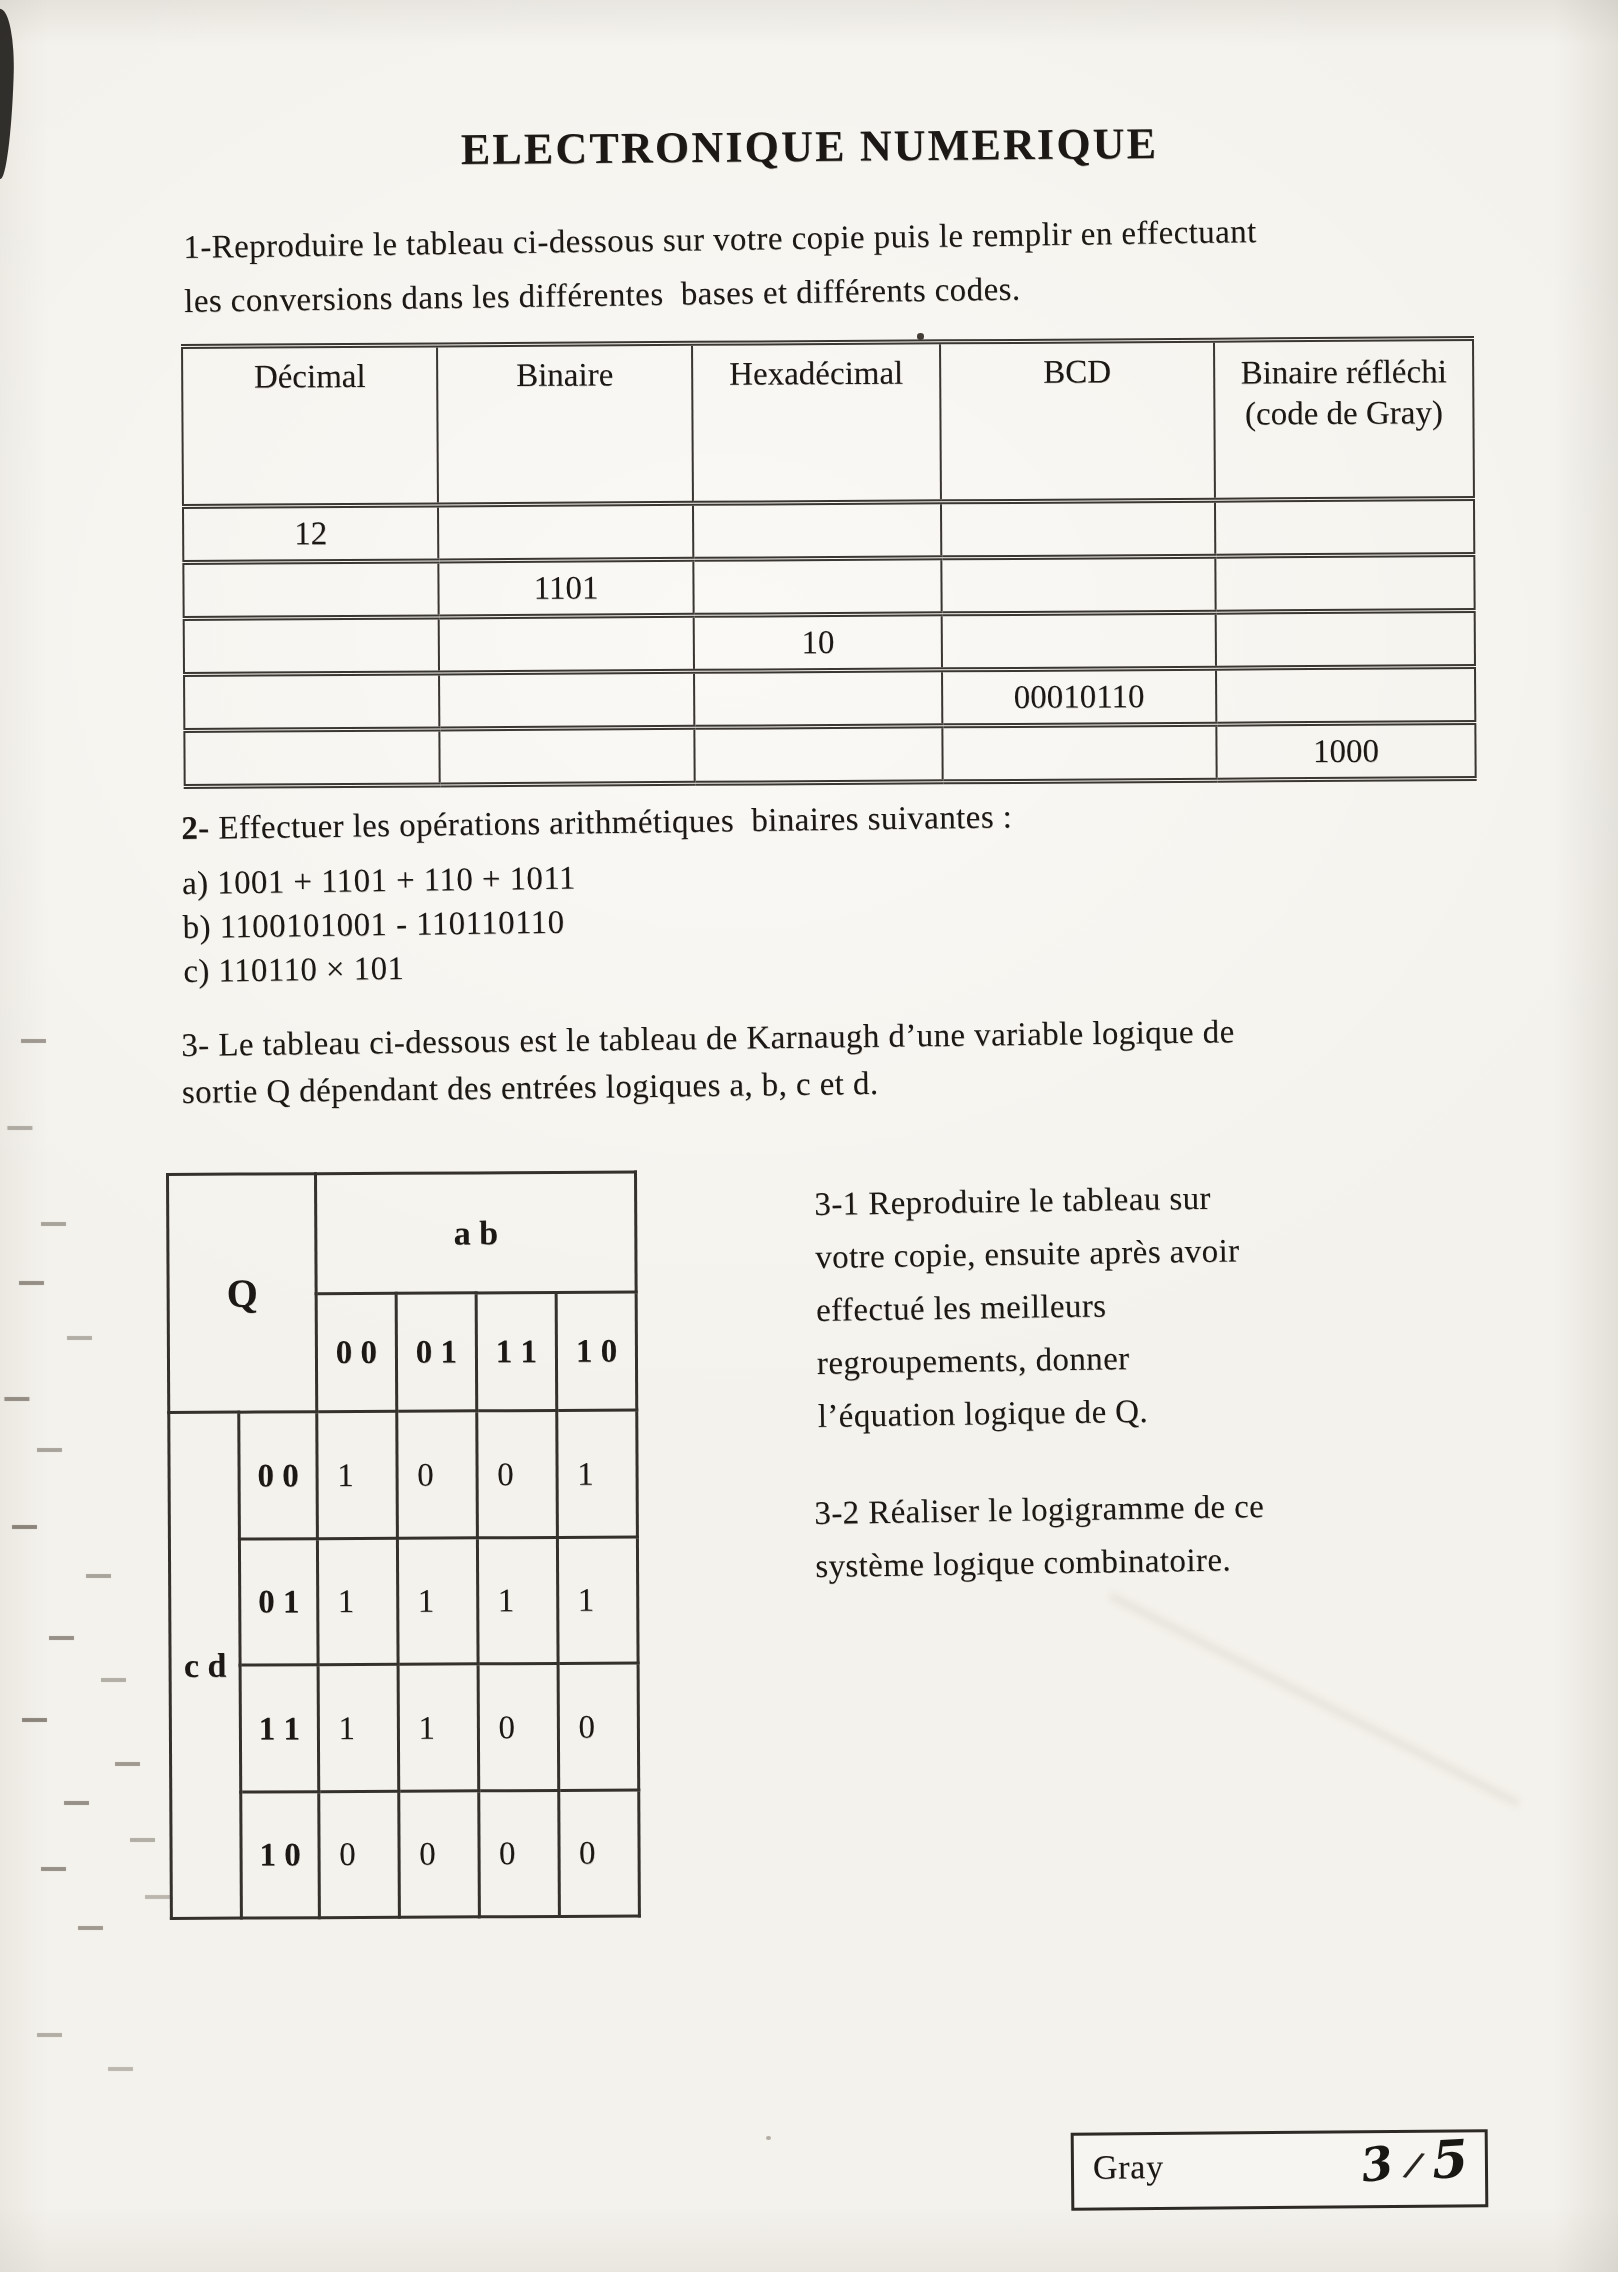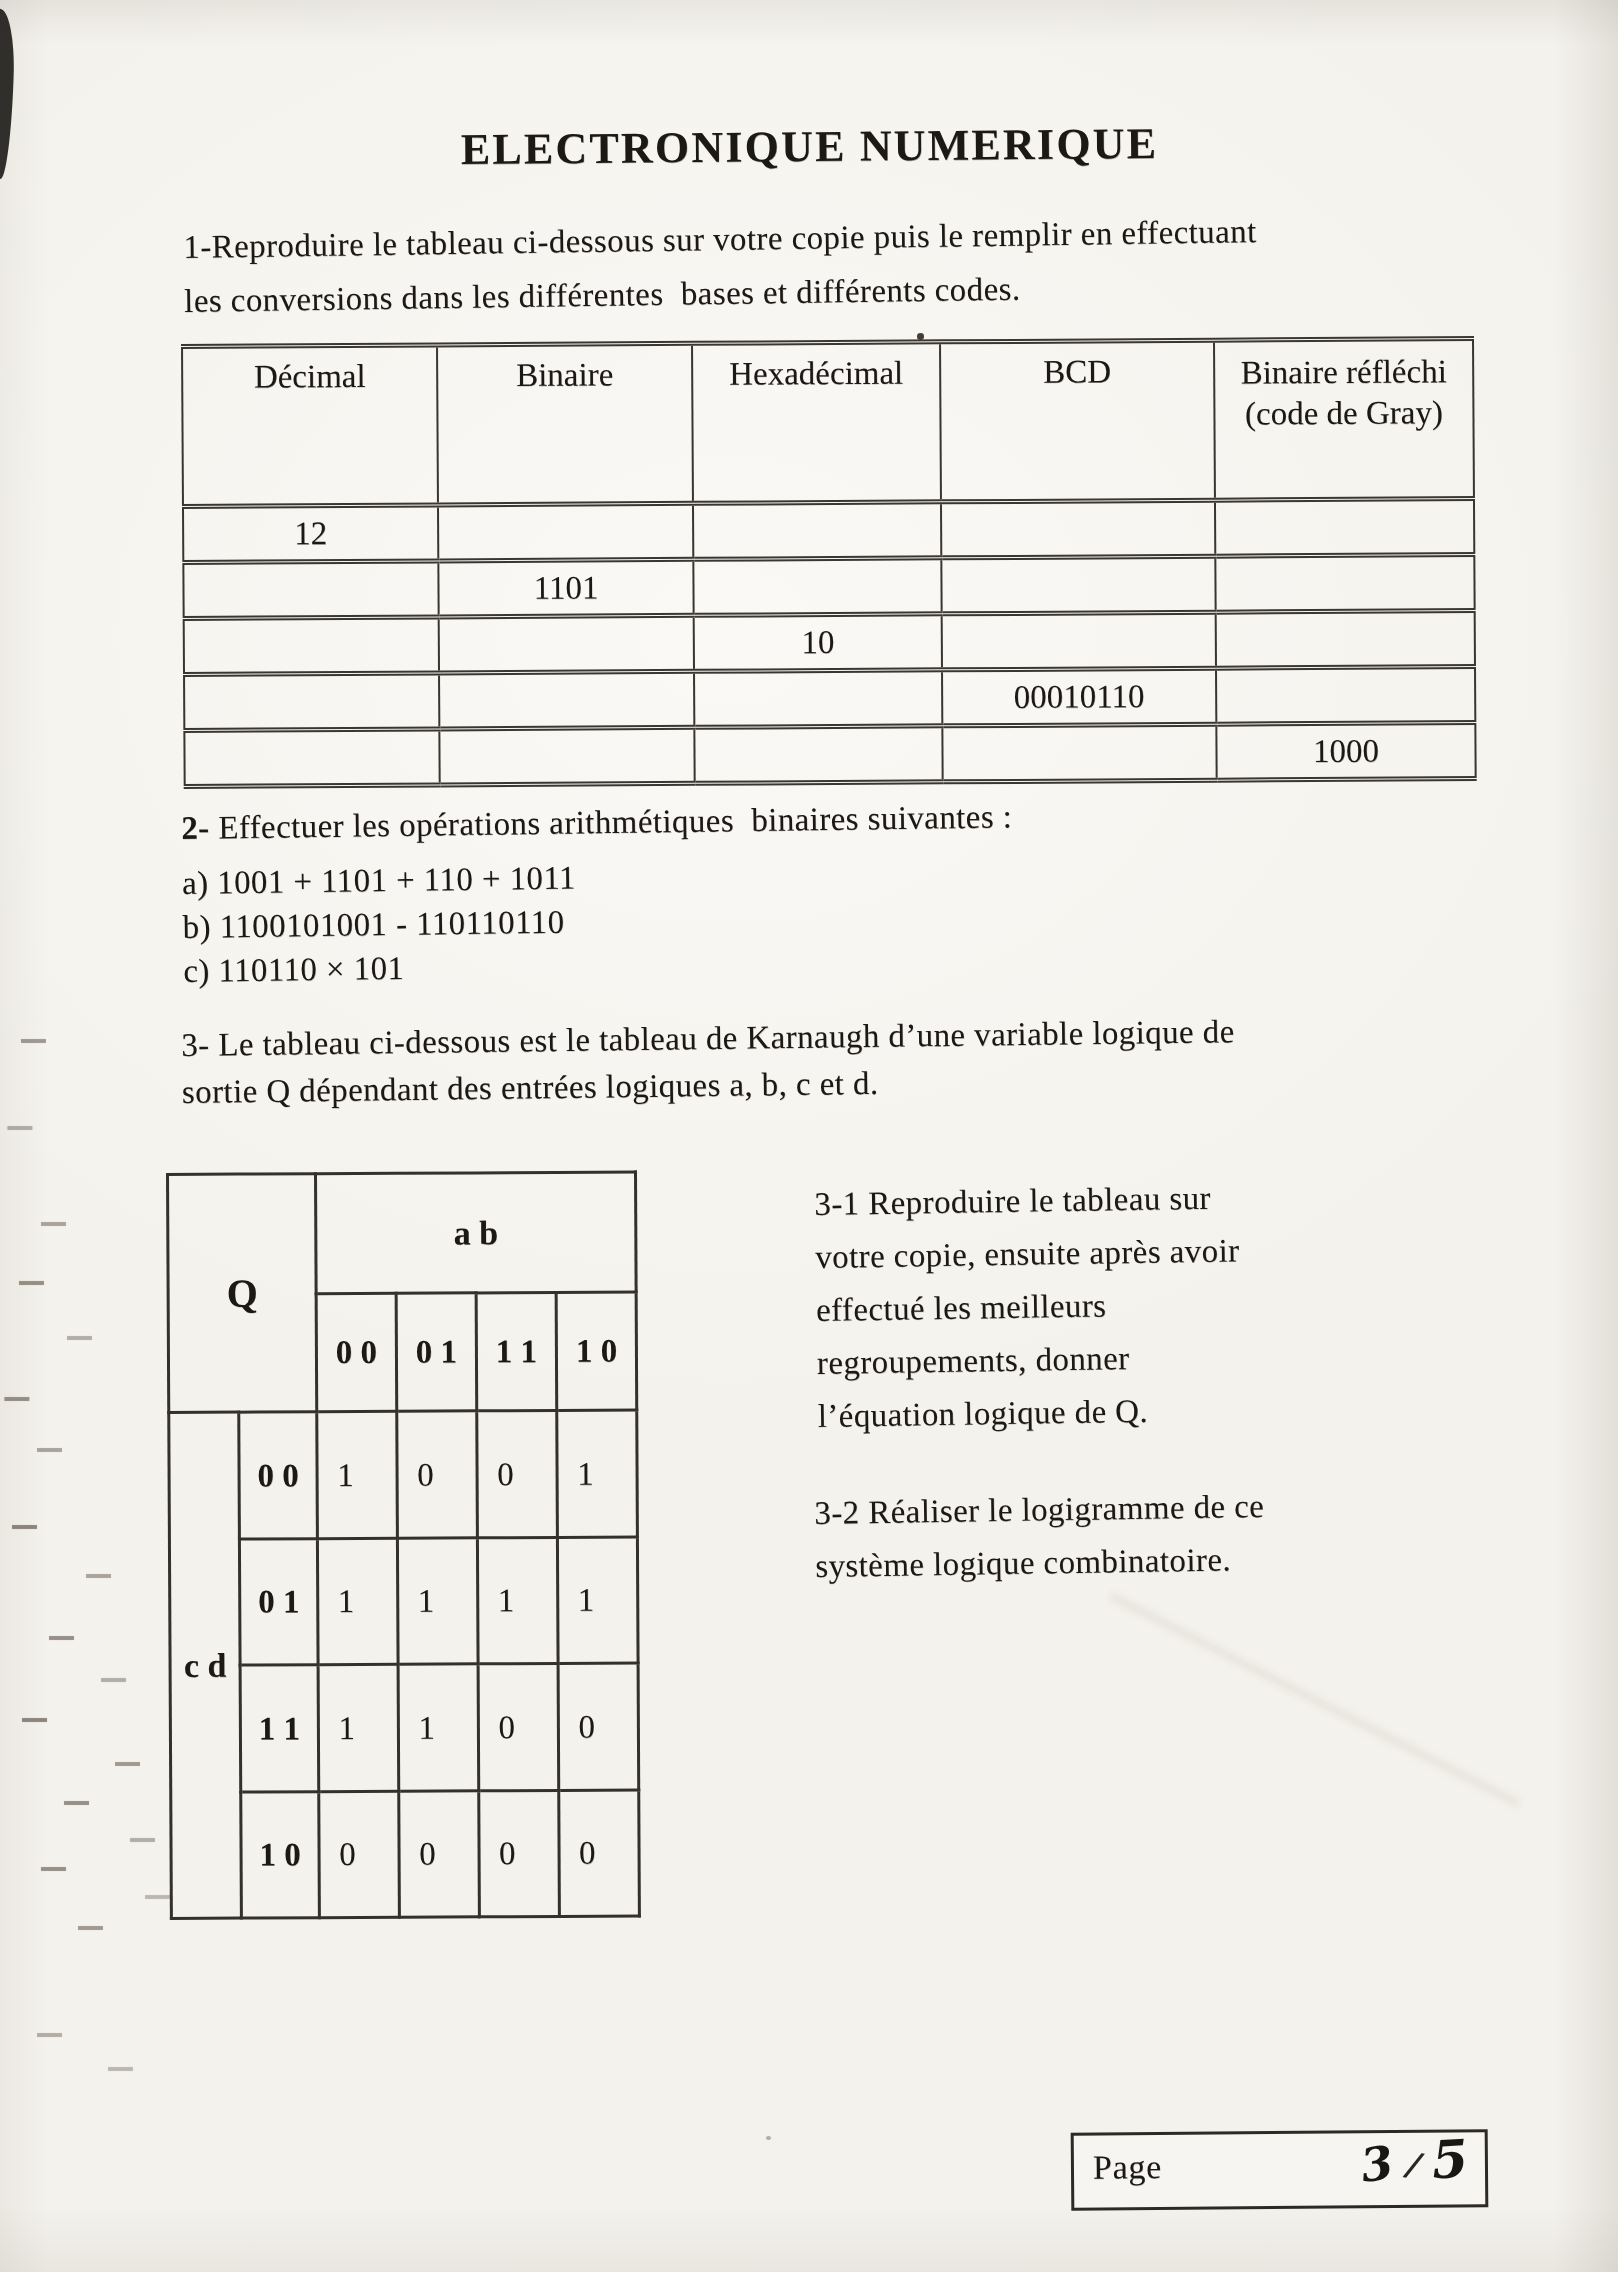--- a/index.html
+++ b/index.html
@@ -250,18 +250,18 @@
   <div class="tl">regroupements, donner</div>
   <div class="tl">l’équation logique de Q.</div>
 </div>
 
 <div class="sub2">
   <div class="tl">3-2 Réaliser le logigramme de ce</div>
   <div class="tl">système logique combinatoire.</div>
 </div>
 
 <div class="pagebox">
-  <span class="lbl">Page</span>
+  <span class="lbl">Gray</span>
   <span class="hand hw3">3</span>
   <span class="hand hwsl">/</span>
   <span class="hand hw5">5</span>
 </div>
 
 
 </body></html>

